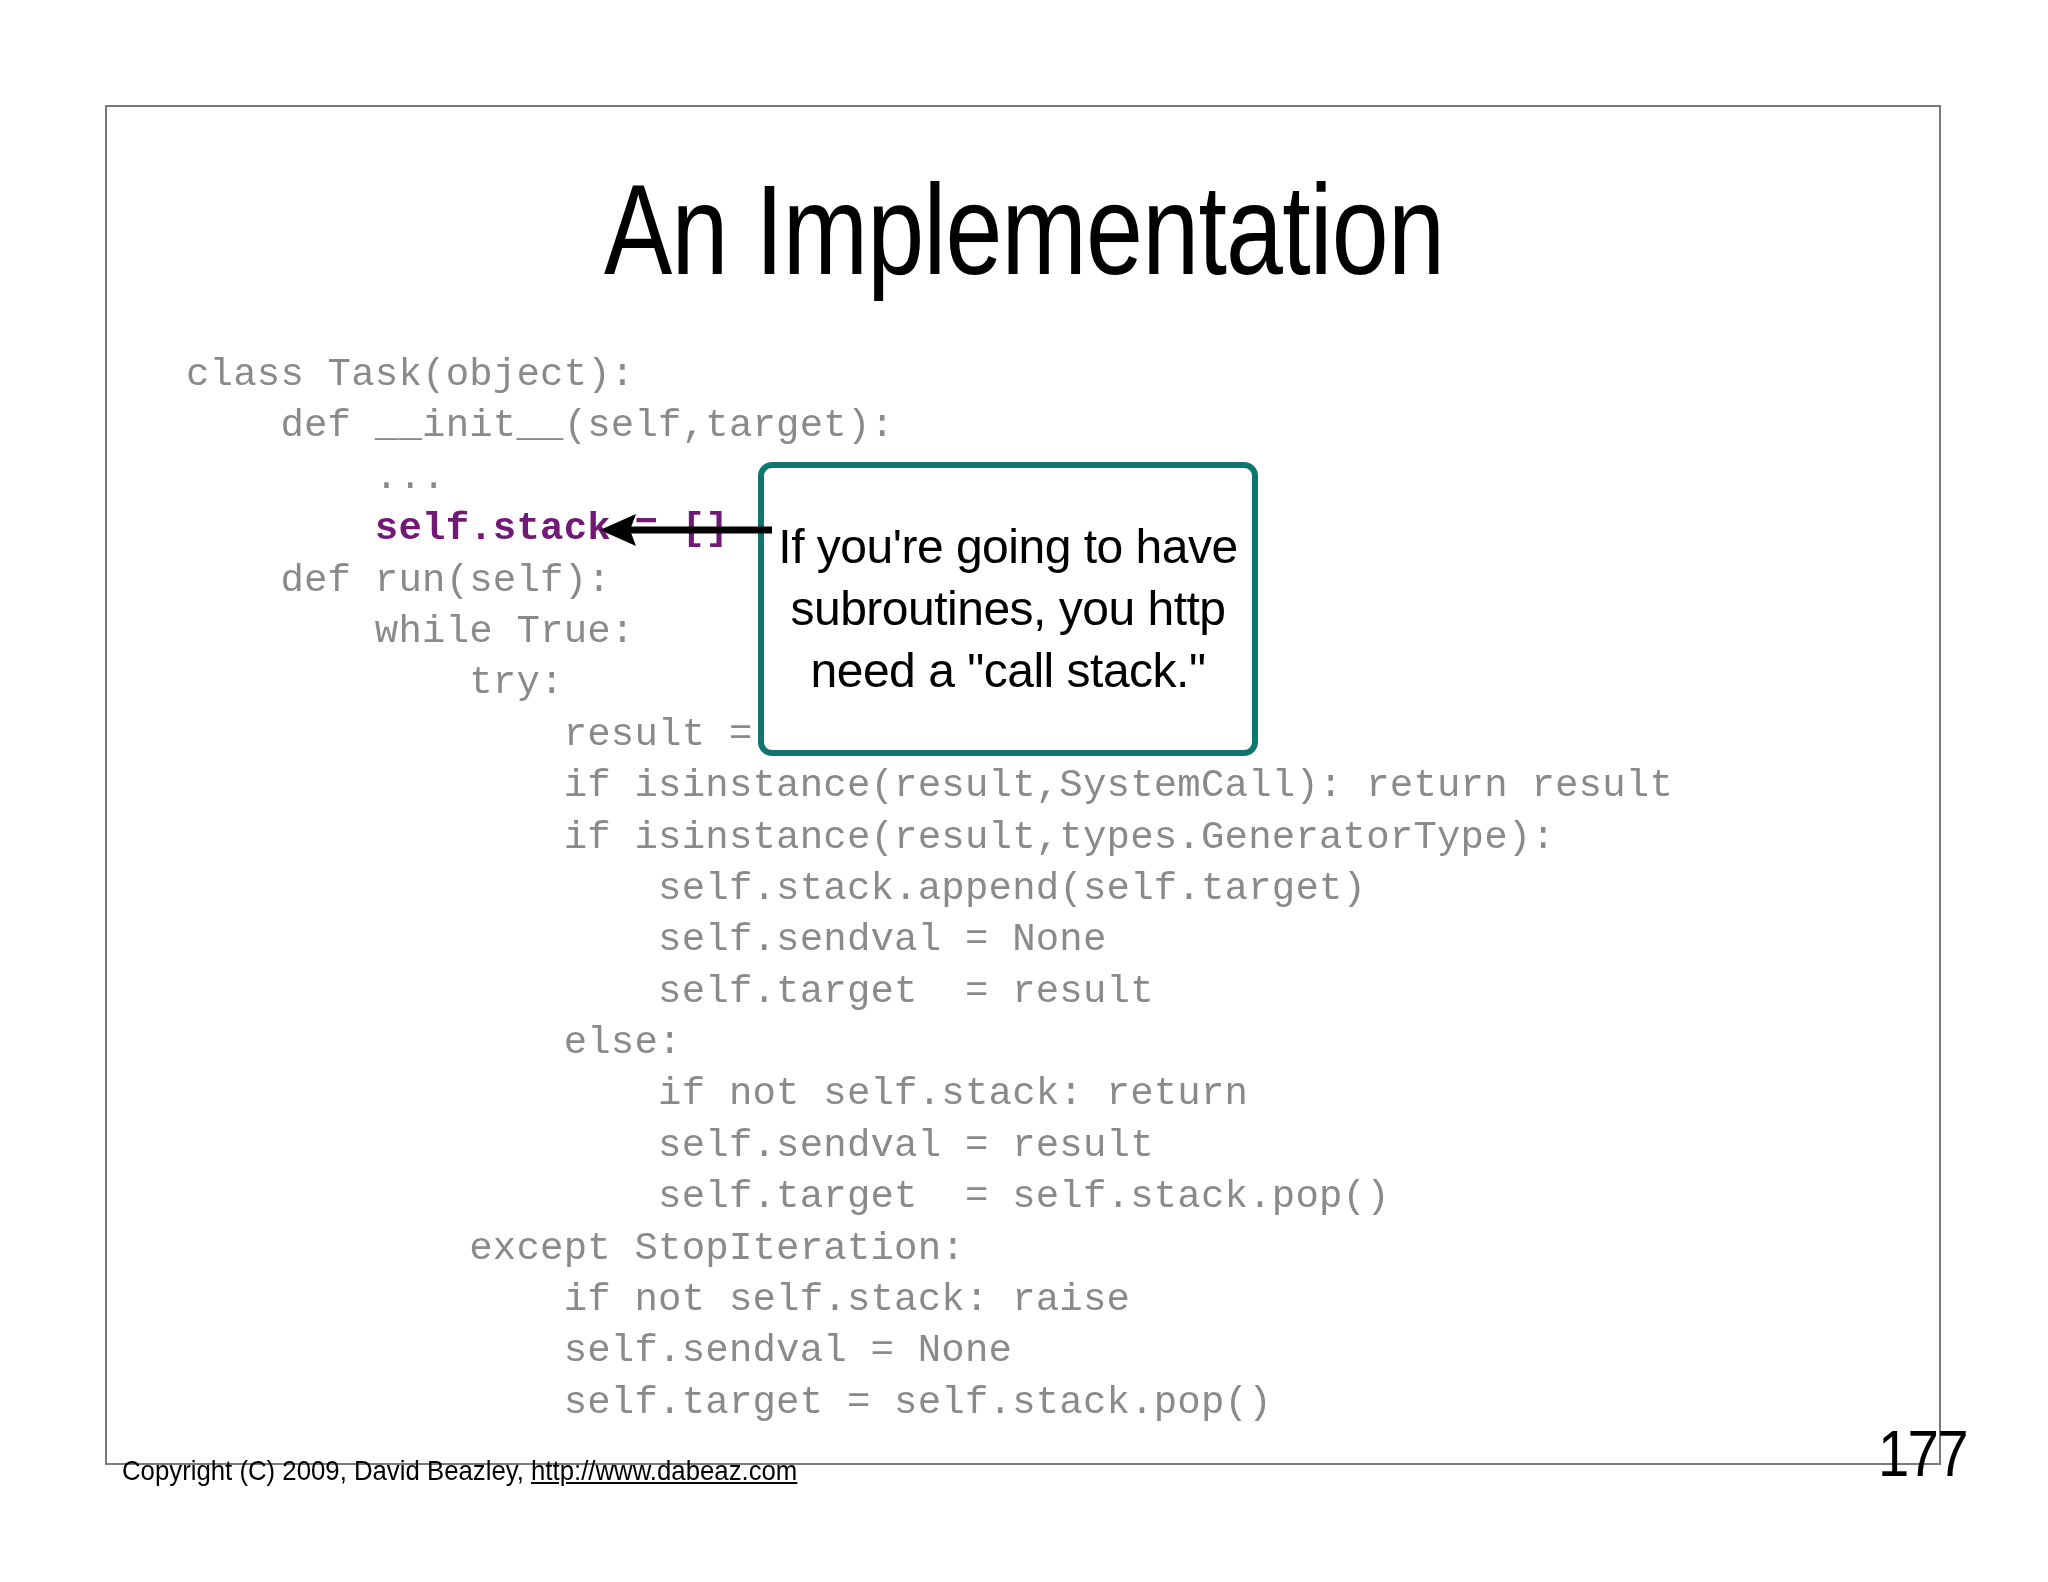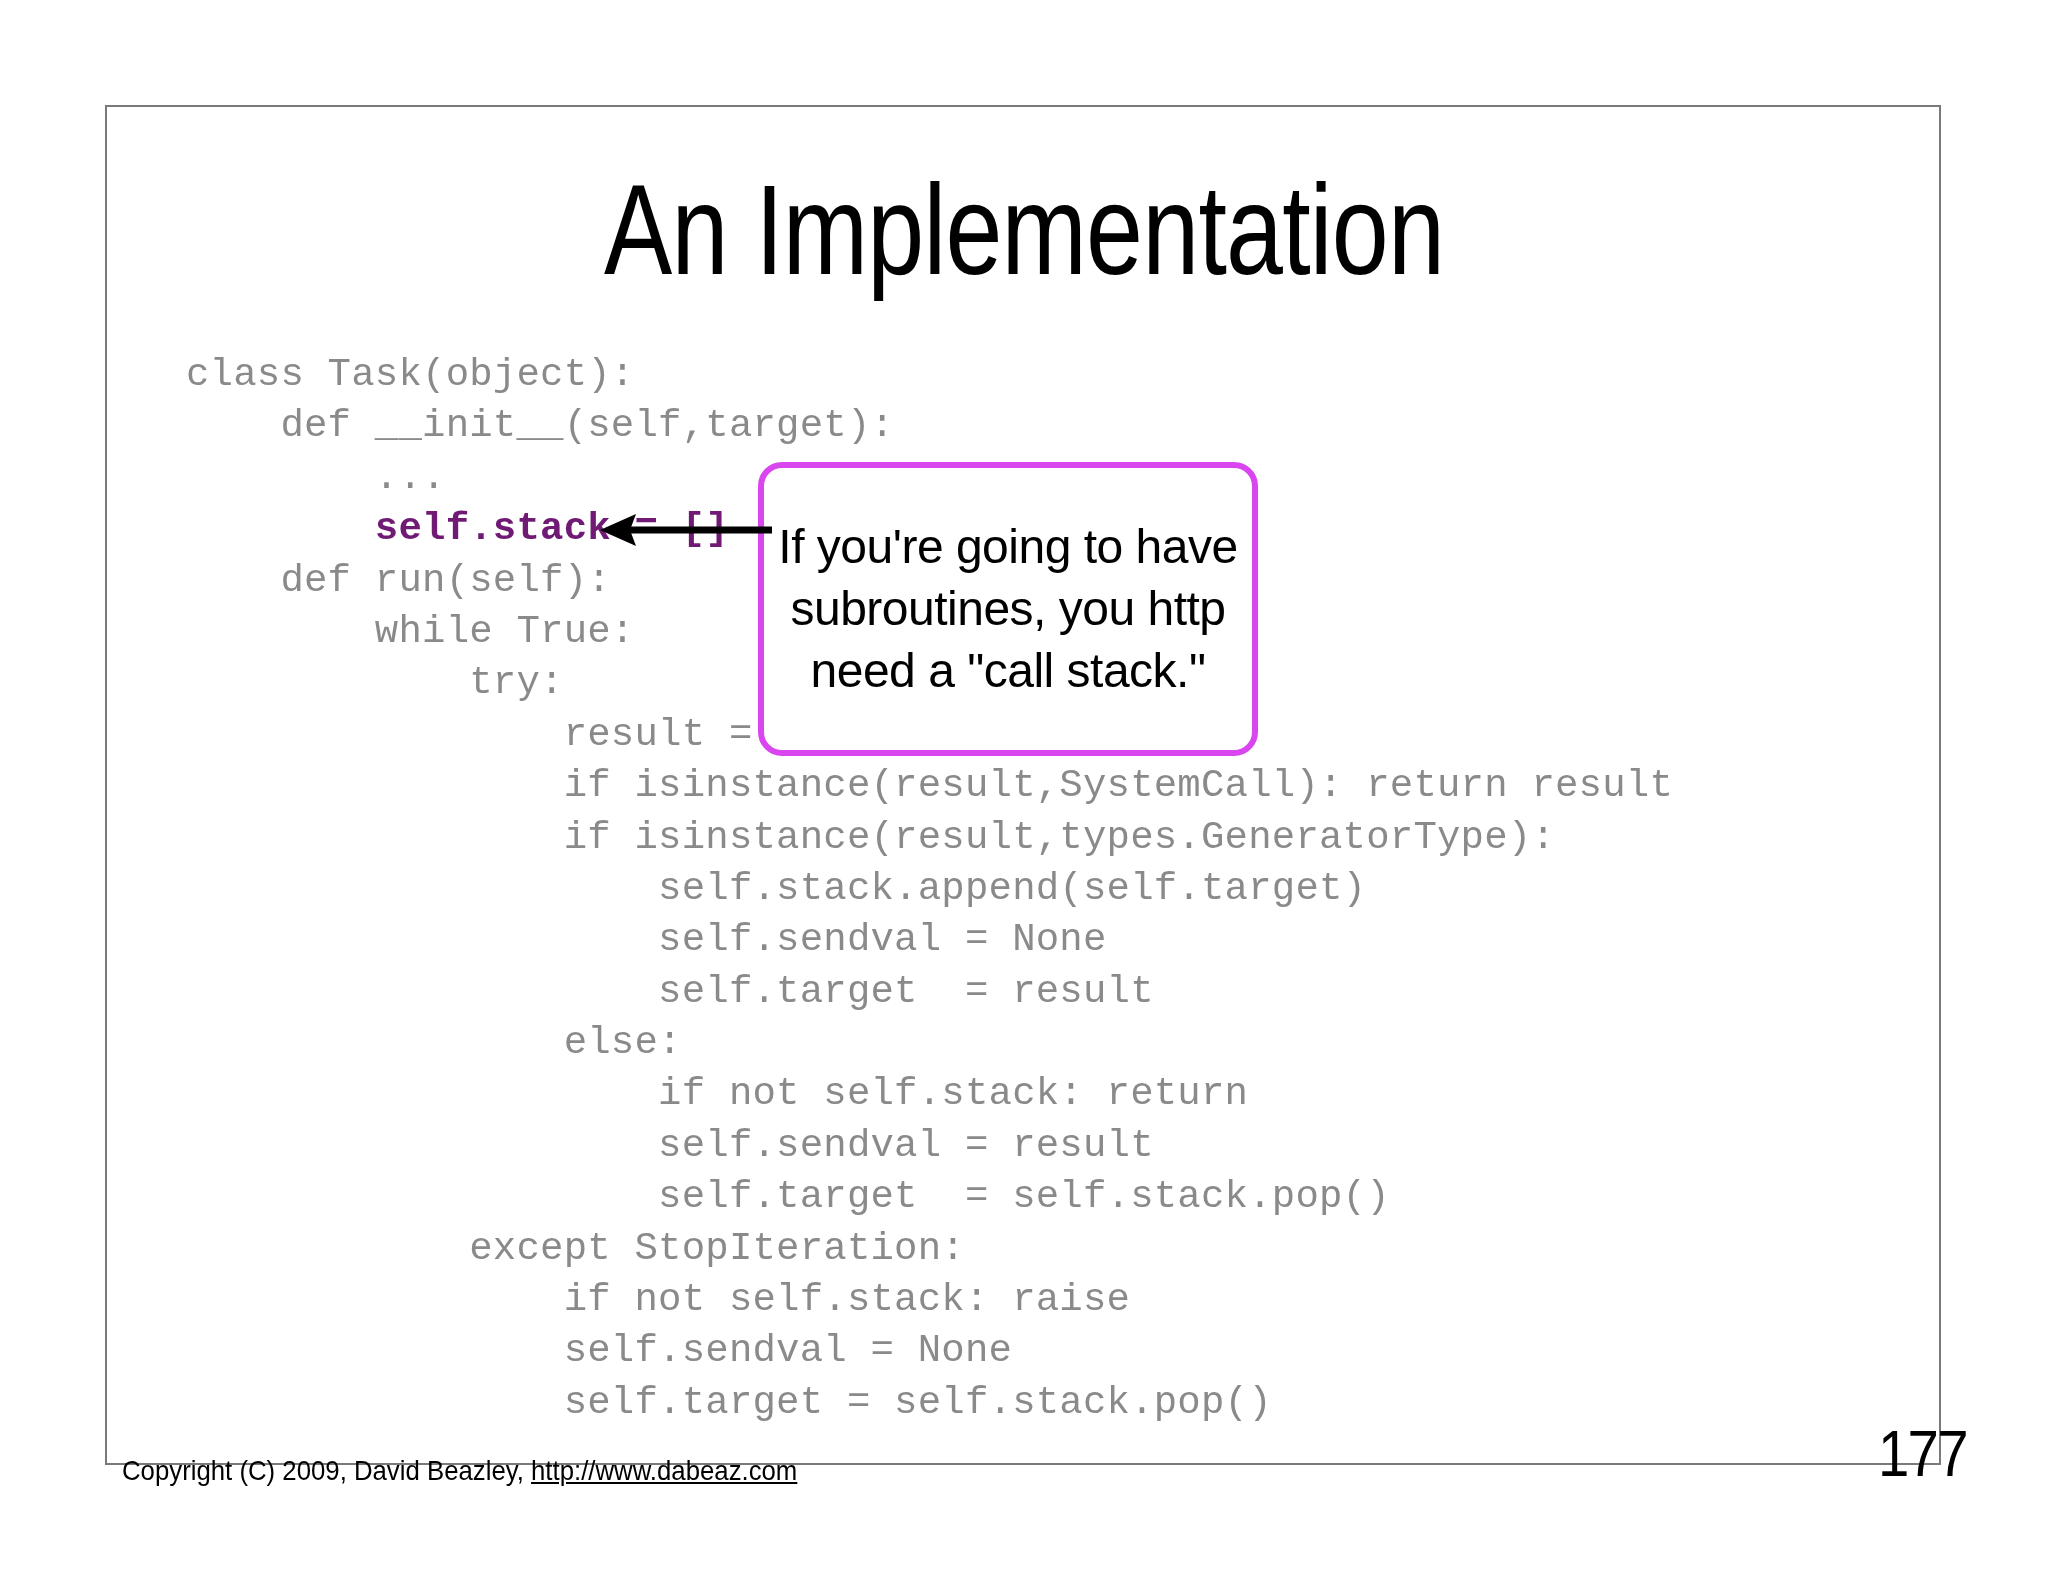--- a/index.html
+++ b/index.html
@@ -75,22 +75,22 @@
     font-weight: bold;
   }
 
   
   #callout-box {
     position: absolute;
     left: 758px;
     top: 462px;
     width: 500px;
     height: 294px;
-    border: 6px solid #d946ef;
-    border-radius: 24px;
+    border: 6px solid #0f766e;
+    border-radius: 14px;
     background: #ffffff;
     box-sizing: border-box;
     z-index: 5;
     display: flex;
     flex-direction: column;
     align-items: center;
     justify-content: center;
   }
   #callout-box .cl {
     font-family: "Liberation Sans", sans-serif;

